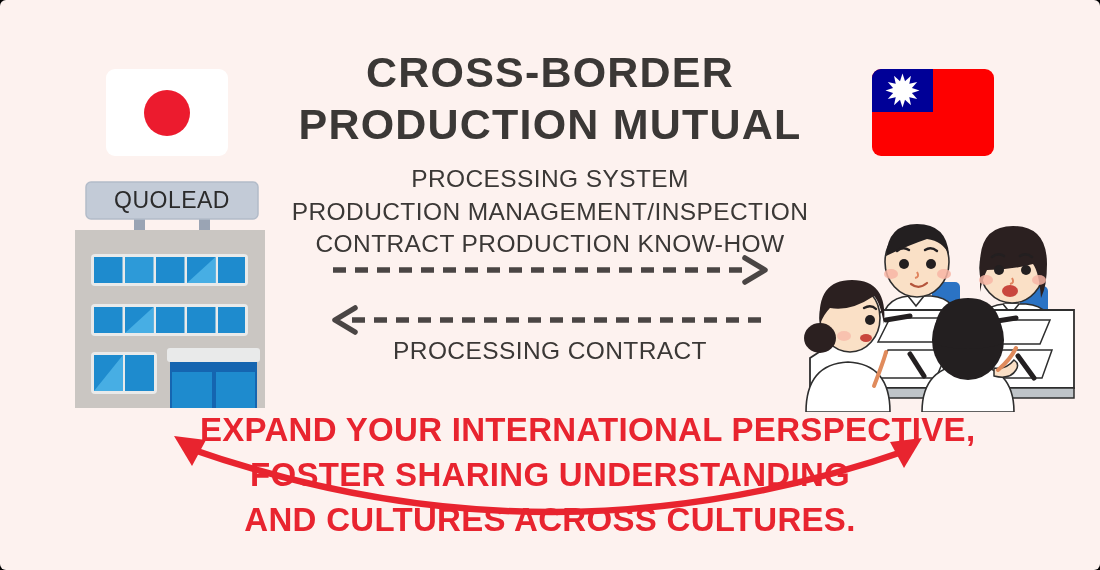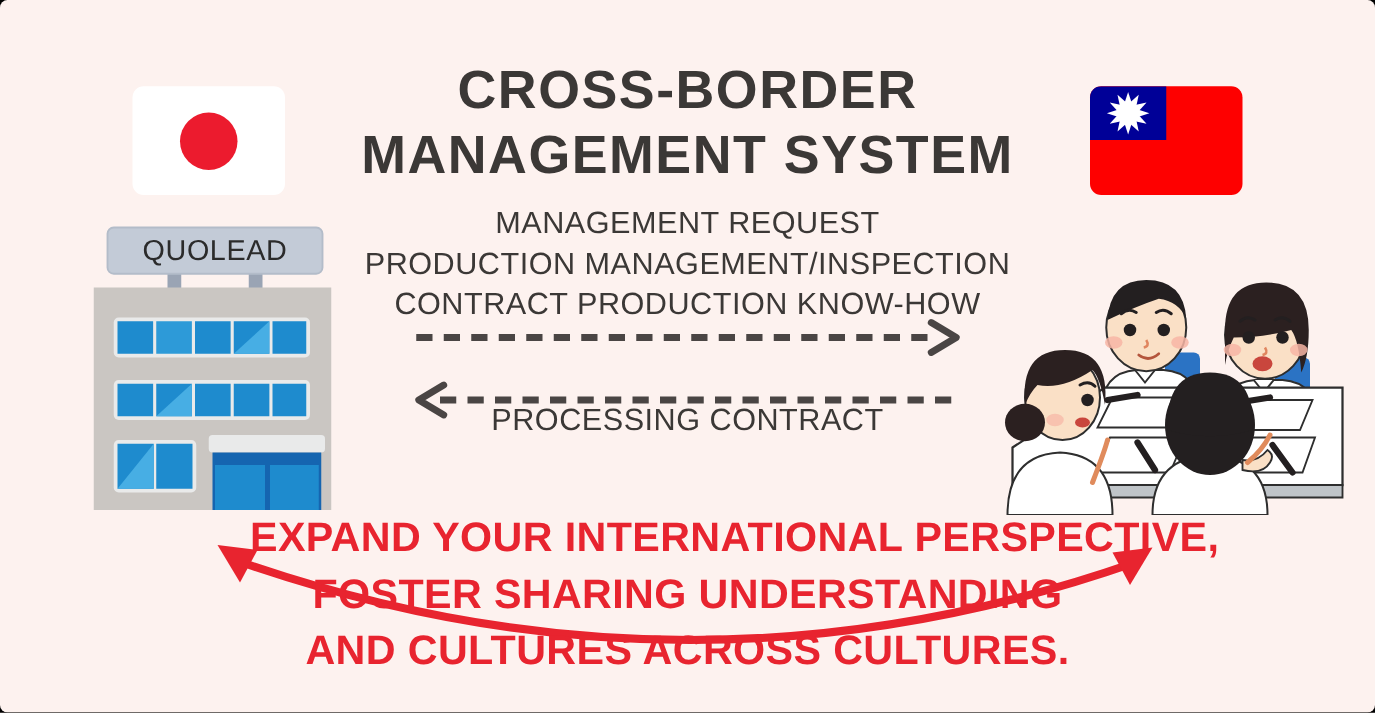--- a/index.html
+++ b/index.html
@@ -52,21 +52,21 @@
     font-size: 24.5px;
     font-weight: 400;
     letter-spacing: 0.4px;
     color: #3B3836;
     line-height: 1.33;
     white-space: nowrap;
   }
   #contract-label {
     position: absolute;
     left: 250px;
-    top: 323px;
+    top: 337px;
     width: 600px;
     text-align: center;
     font-size: 24.5px;
     letter-spacing: 0.4px;
     color: #3B3836;
     white-space: nowrap;
   }
 
   
   #arrows-svg {
@@ -169,25 +169,25 @@
           <polygon points="0,-17 3.2,-7.2 -3.2,-7.2" transform="rotate(300)"></polygon>
           <polygon points="0,-17 3.2,-7.2 -3.2,-7.2" transform="rotate(330)"></polygon>
         </g>
         <circle cx="0" cy="0" r="8.6"></circle>
       </g>
     </svg>
   </div>
 
   <div id="title-block">
     <div class="title-line">CROSS-BORDER</div>
-    <div class="title-line">MANAGEMENT SYSTEM</div>
+    <div class="title-line">PRODUCTION MUTUAL</div>
   </div>
 
   <div id="flow-block">
-    <div class="flow-line">MANAGEMENT REQUEST</div>
+    <div class="flow-line">PROCESSING SYSTEM</div>
     <div class="flow-line">PRODUCTION MANAGEMENT/INSPECTION</div>
     <div class="flow-line">CONTRACT PRODUCTION KNOW-HOW</div>
   </div>
 
   <div id="contract-label">PROCESSING CONTRACT</div>
 
   <svg id="arrows-svg" viewBox="0 0 1100 570">
 
     <g>
       <line x1="333" y1="270" x2="748" y2="270" stroke="#4A4544" stroke-width="5.5" stroke-dasharray="13 9" stroke-linecap="butt"></line>

